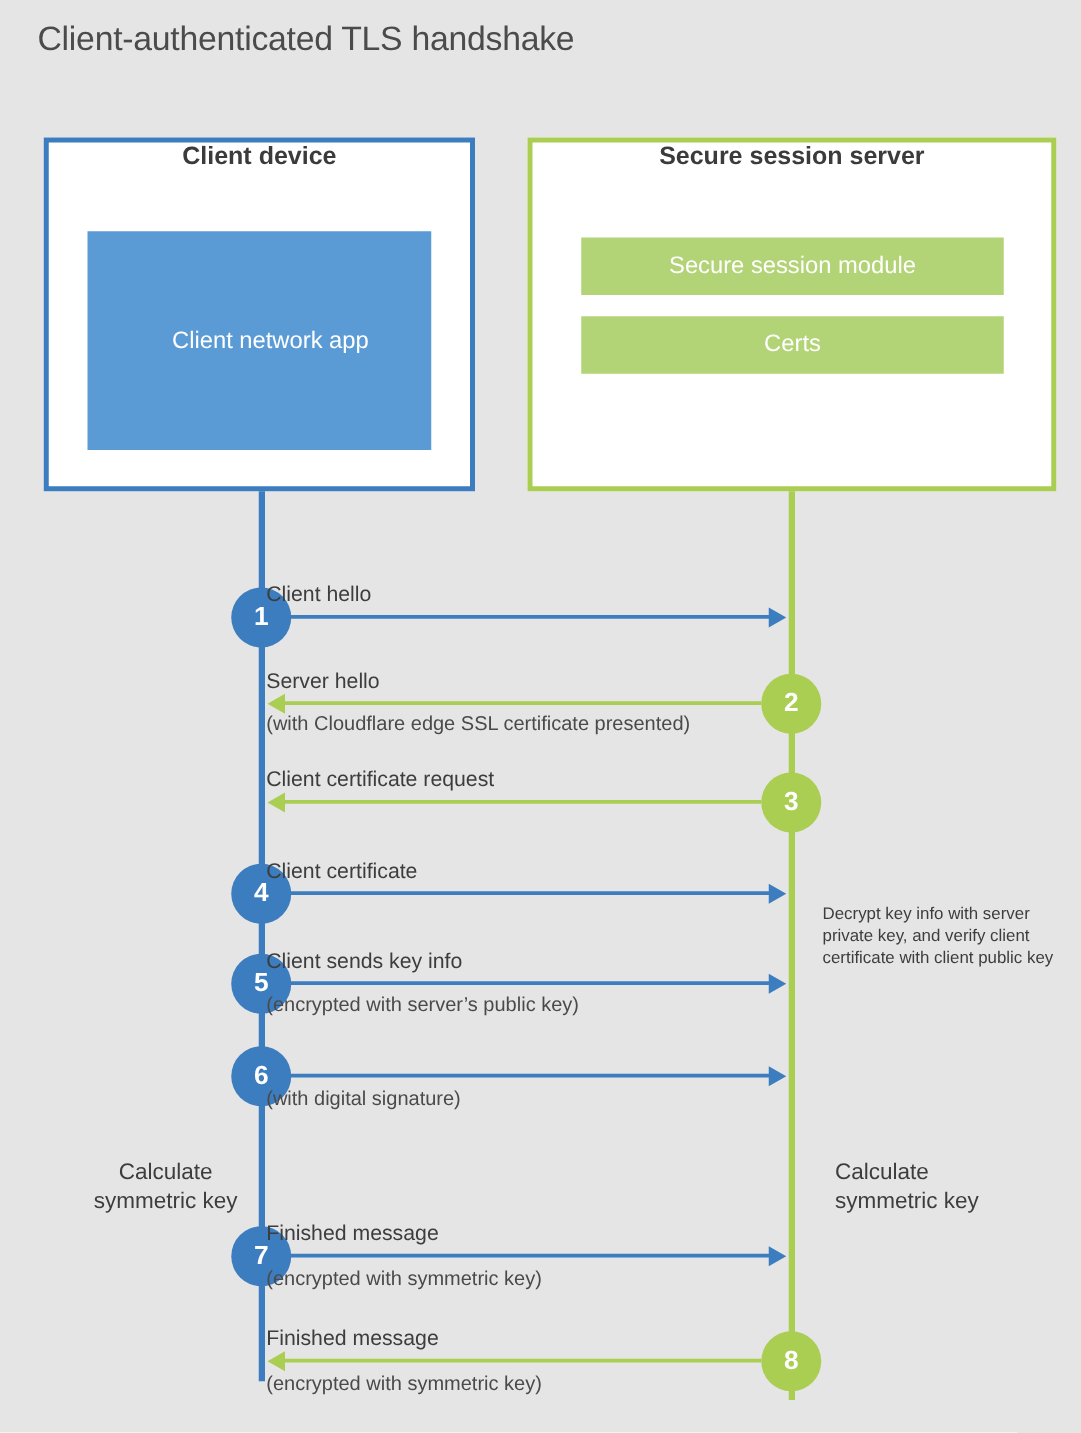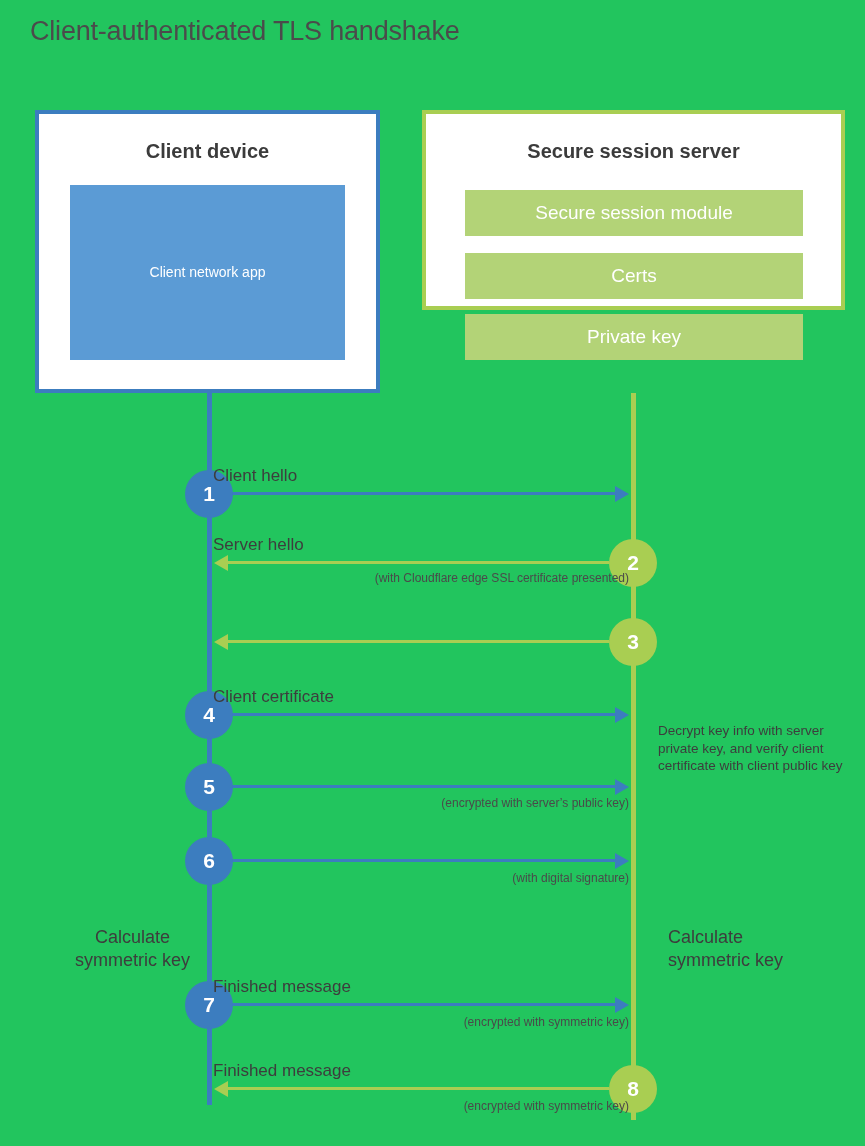--- a/index.html
+++ b/index.html
@@ -1,29 +1,29 @@
 <!DOCTYPE html>
 <html style="--blue: #3c7dbf; --blue-fill: #5b9bd5; --green: #a9ce52; --green-fill: #b3d377;"><head>
 <meta charset="utf-8">
 <style>
   * { margin:0; padding:0; box-sizing:border-box; }
   html,body { background:#fff; }
   .canvas {
-    position:relative; width:865px; height:1146px; background:#22c55e;
+    position:relative; width:865px; height:1146px; background:#e5e5e5;
     font-family:"Liberation Sans","DejaVu Sans",sans-serif; overflow:hidden;
   }
   .title { position:absolute; left:30px; top:16px; font-size:27px; font-weight:400; color:#4b4b4b; letter-spacing:-0.2px; }
 
   .box { position:absolute; background:#fff; border:4px solid; }
   .client-box { left:35px; top:110px; width:345px; height:283px; border-color:var(--blue); }
-  .server-box { left:422px; top:110px; width:423px; height:200px; border-color:var(--green); }
-  .box-title { margin-top:26px; text-align:center; font-size:20px; font-weight:700; color:#3b3b3b; }
+  .server-box { left:422px; top:110px; width:423px; height:283px; border-color:var(--green); }
+  .box-title { text-align:center; font-size:20px; font-weight:700; color:#3b3b3b; }
 
   .client-app { position:absolute; left:31px; top:71px; width:275px; height:175px; background:var(--blue-fill); display:flex; align-items:center; justify-content:center; }
-  .client-app span { width:175px; text-align:center; color:#fff; font-size:14px; line-height:1.35; }
+  .client-app span { width:175px; text-align:right; color:#fff; font-size:19px; line-height:1.35; }
 
   .bar { position:absolute; left:39px; width:338px; height:46px; background:var(--green-fill); display:flex; align-items:center; justify-content:center; color:#fff; font-size:19px; }
   .bar1{ top:76px; } .bar2{ top:139px; } .bar3{ top:200px; }
 
   .lifeline { position:absolute; width:5px; }
   .blue-line { left:206.5px; top:393px; height:712px; background:var(--blue); }
   .green-line { left:630.5px; top:393px; height:727px; background:var(--green); }
 
   .arrow { position:absolute; height:3px; z-index:2; }
   .arrow.right { left:230px; width:386px; background:var(--blue); }
@@ -32,21 +32,21 @@
   .arrow.left { left:227px; width:382px; background:var(--green); }
   .arrow.left::before { content:""; position:absolute; left:-13px; top:-6.5px;
     border-top:8px solid transparent; border-bottom:8px solid transparent; border-right:14px solid var(--green); }
 
   .circle { position:absolute; width:48px; height:48px; border-radius:50%; z-index:3;
     display:flex; align-items:center; justify-content:center; color:#fff; font-size:21px; font-weight:700; }
   .circle.blue { background:var(--blue); }
   .circle.green { background:var(--green); }
 
   .msg-label { position:absolute; left:213px; width:416px; font-size:17px; color:#3d3d3d; z-index:4; }
-  .msg-sub   { position:absolute; left:213px; width:416px; text-align:right; font-size:12px; color:#4a4a4a; z-index:4; }
+  .msg-sub   { position:absolute; left:213px; width:416px; text-align:left; font-size:16px; color:#4a4a4a; z-index:4; }
 
   .side-note { position:absolute; left:658px; top:722px; width:192px; font-size:13.5px; color:#3d3d3d; line-height:1.3; }
   .calc { position:absolute; font-size:18px; color:#3d3d3d; line-height:1.3; }
   .calc-left  { left:70px;  top:926px; width:125px; text-align:center; }
   .calc-right { left:668px; top:926px; width:125px; text-align:left; }
 
   
   .c1{left:185px;top:470px} .c2{left:609px;top:539px} .c3{left:609px;top:618px} .c4{left:185px;top:691px}
   .c5{left:185px;top:763px} .c6{left:185px;top:837px} .c7{left:185px;top:981px} .c8{left:609px;top:1065px}
   .a1{top:492px} .a2{top:561px} .a3{top:640px} .a4{top:713px}
@@ -66,44 +66,45 @@
     <div class="box-title">Client device</div>
     <div class="client-app">
       <span>Client network app</span>
     </div>
   </div>
 
   <div class="box server-box">
     <div class="box-title">Secure session server</div>
     <div class="bar bar2">Certs</div>
     <div class="bar bar1">Secure session module</div>
-    <div class="bar bar3">Private key</div>
   </div>
 
   <div class="lifeline blue-line"></div>
   <div class="lifeline green-line"></div>
 
   <div class="arrow right a1"></div>
   <div class="circle blue c1">1</div>
   <div class="msg-label l1">Client hello</div>
 
   <div class="arrow left a2"></div>
   <div class="circle green c2">2</div>
   <div class="msg-label l2">Server hello</div>
   <div class="msg-sub sub2">(with Cloudflare edge SSL certificate presented)</div>
 
   <div class="arrow left a3"></div>
   <div class="circle green c3">3</div>
+  <div class="msg-label l3">Client certificate request</div>
 
   <div class="arrow right a4"></div>
   <div class="circle blue c4">4</div>
   <div class="msg-label l4">Client certificate</div>
 
   <div class="arrow right a5"></div>
   <div class="circle blue c5">5</div>
+  <div class="msg-label l5">Client sends key info</div>
   <div class="msg-sub sub5">(encrypted with server’s public key)</div>
 
   <div class="arrow right a6"></div>
   <div class="circle blue c6">6</div>
   <div class="msg-sub sub6">(with digital signature)</div>
 
   <div class="side-note">Decrypt key info with server private key, and verify client certificate with client public key</div>
 
   <div class="calc calc-left">Calculate symmetric key</div>
   <div class="calc calc-right">Calculate symmetric key</div>

